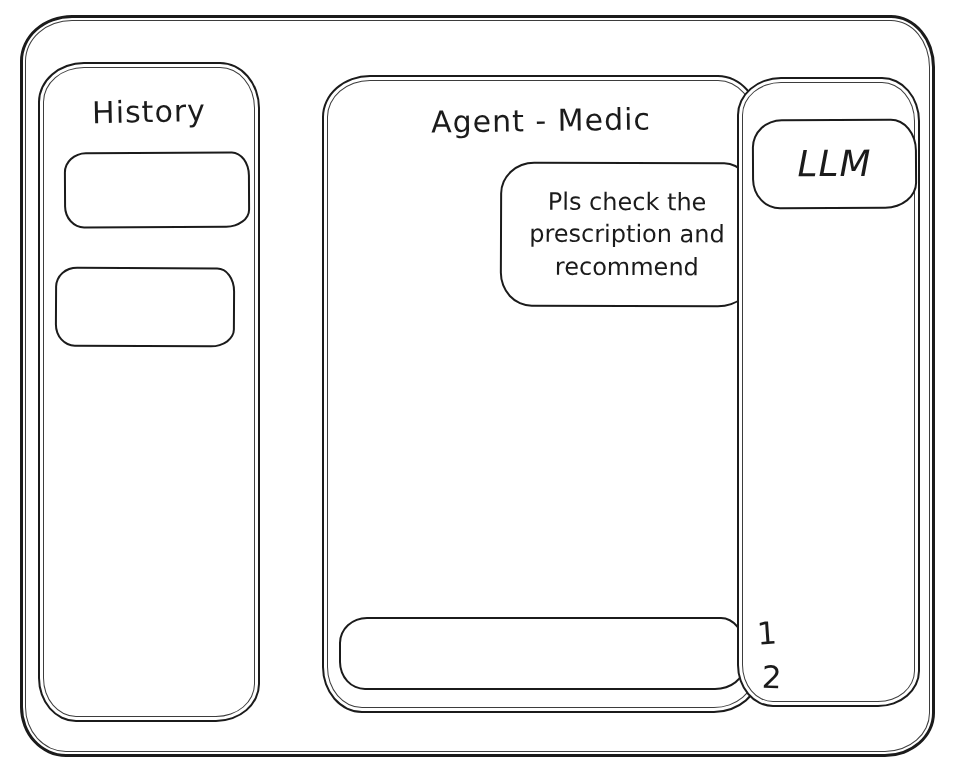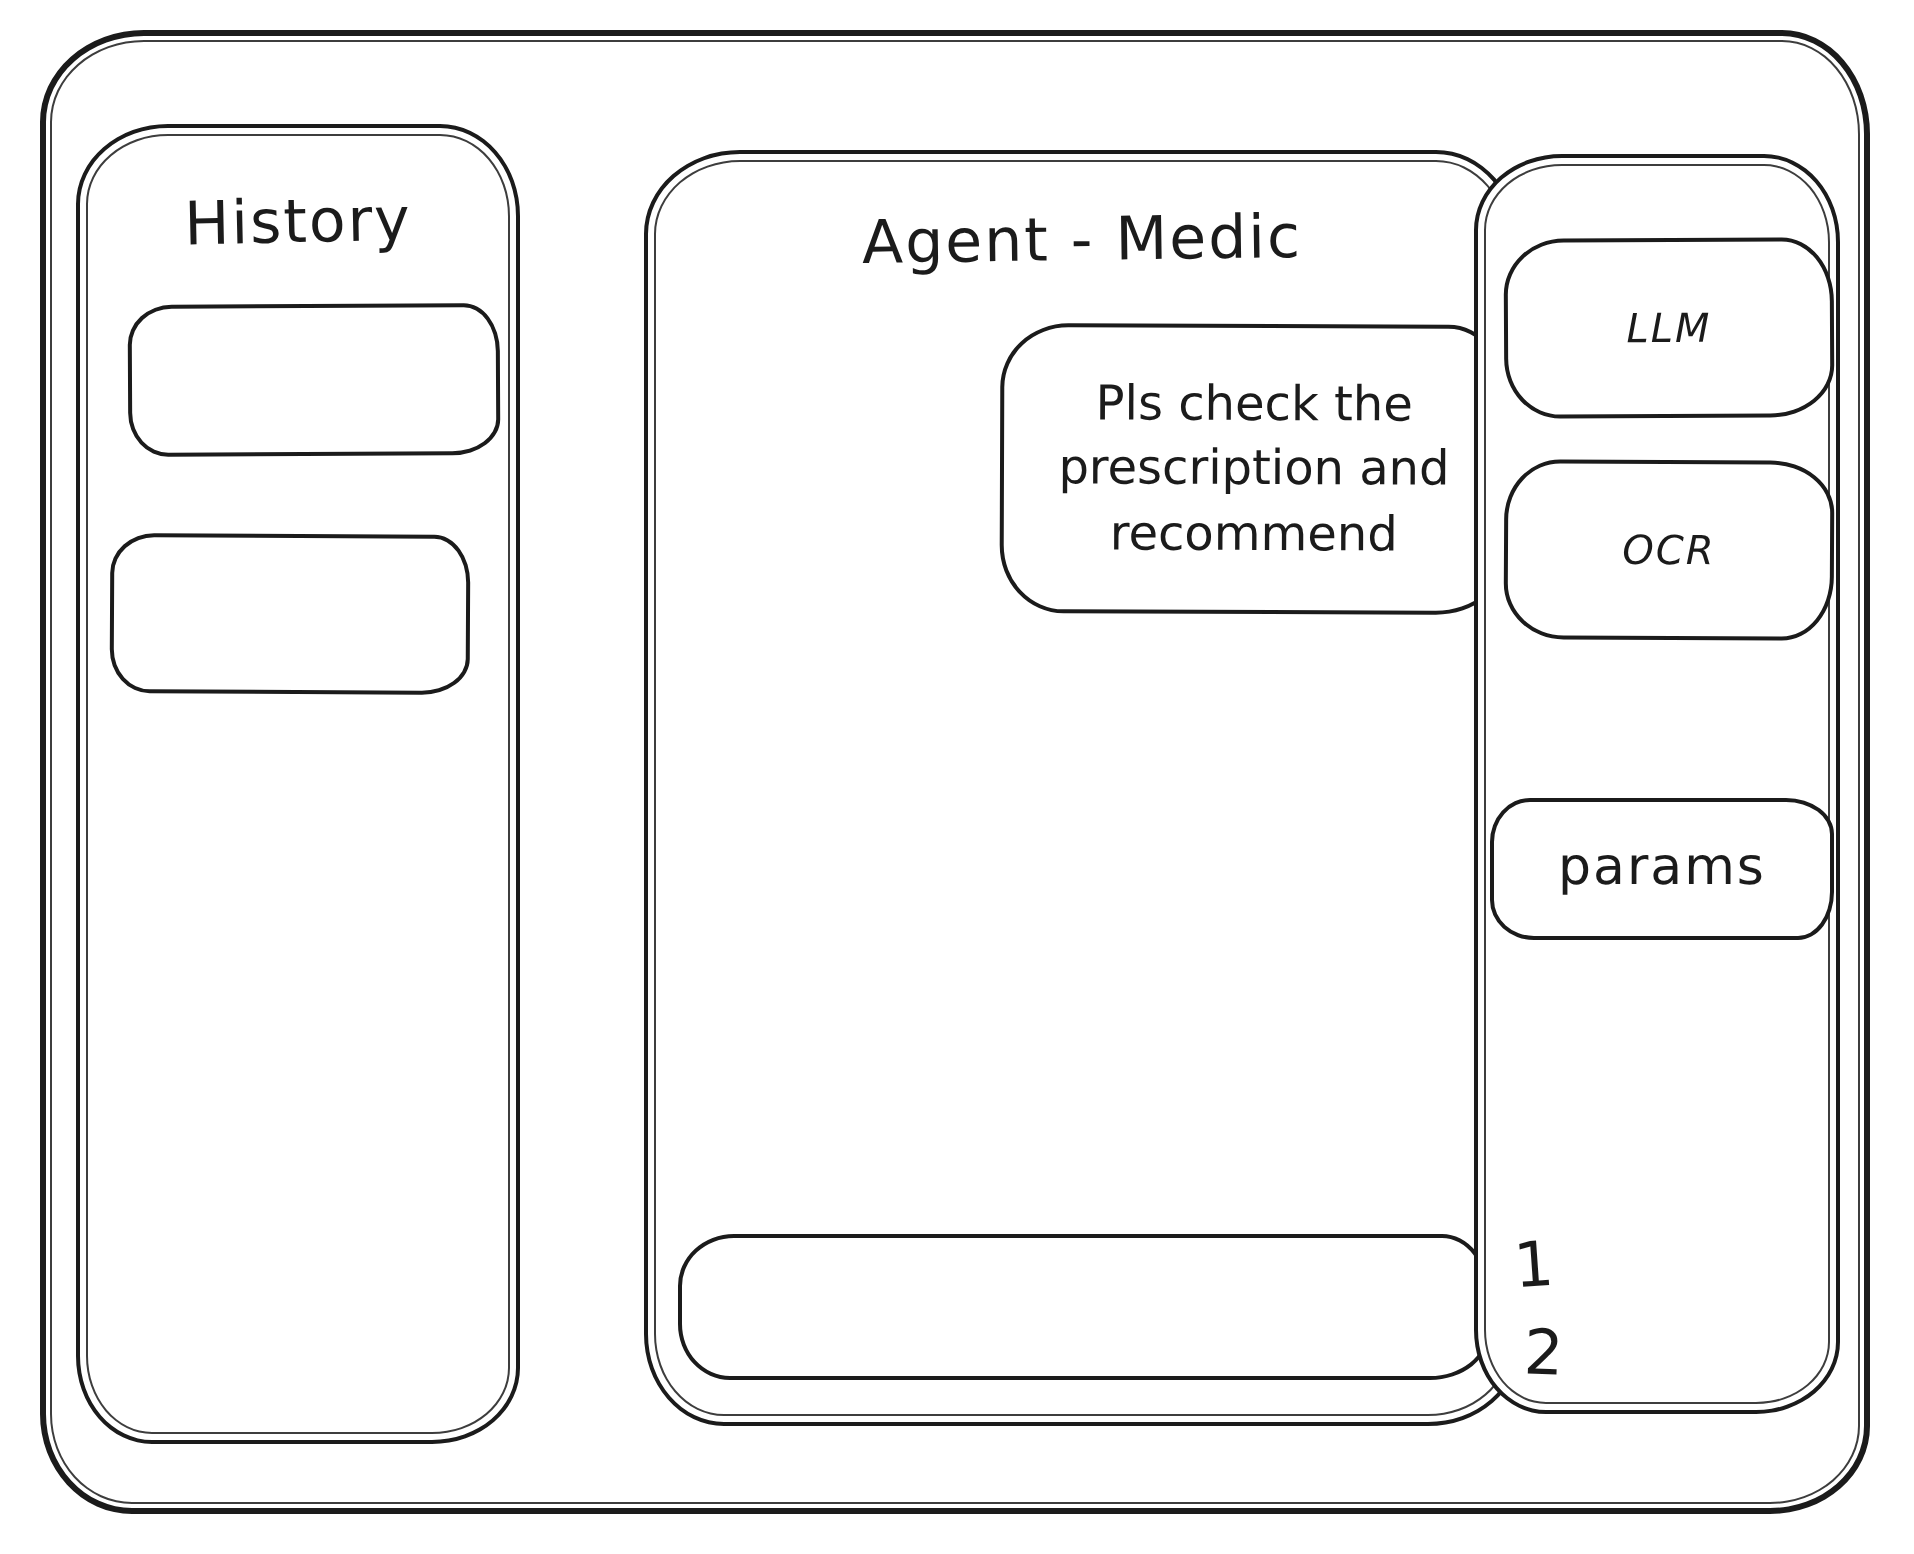--- a/index.html
+++ b/index.html
@@ -82,21 +82,21 @@
 
   
   .tools {
     left: 737px; top: 77px; width: 183px; height: 630px;
     border-radius: 44px 38px 42px 36px / 38px 44px 36px 42px;
   }
   .tool {
     display: flex; align-items: center; justify-content: center;
     font-family: inherit;
     color: inherit;
-    font-size: 20px;
+    font-size: 36px;
     letter-spacing: 1px;
     text-align: center;
     cursor: pointer;
     line-height: 1.3;
   }
   .llm {
     left: 13px; top: 40px; width: 165px; height: 90px;
     border-radius: 30px 26px 32px 28px / 28px 32px 26px 30px;
     font-style: italic;
     transform: rotate(-0.3deg);
@@ -143,19 +143,17 @@
   <main class="sketch dbl chat">
     <div class="panel-title chat-title">Agent - Medic</div>
     <div class="sketch bubble user">
       <span>Pls check the prescription and recommend</span>
     </div>
     <input class="sketch chat-input" placeholder="" style="">
   </main>
 
   <aside class="sketch dbl tools">
     <button class="sketch tool llm">LLM</button>
-    <button class="sketch tool ocr">OCR</button>
-    <button class="sketch tool params">params</button>
     <div class="doc-num n1">1</div>
     <div class="doc-num n2">2</div>
   </aside>
 
 </div>
 
 </body></html>

